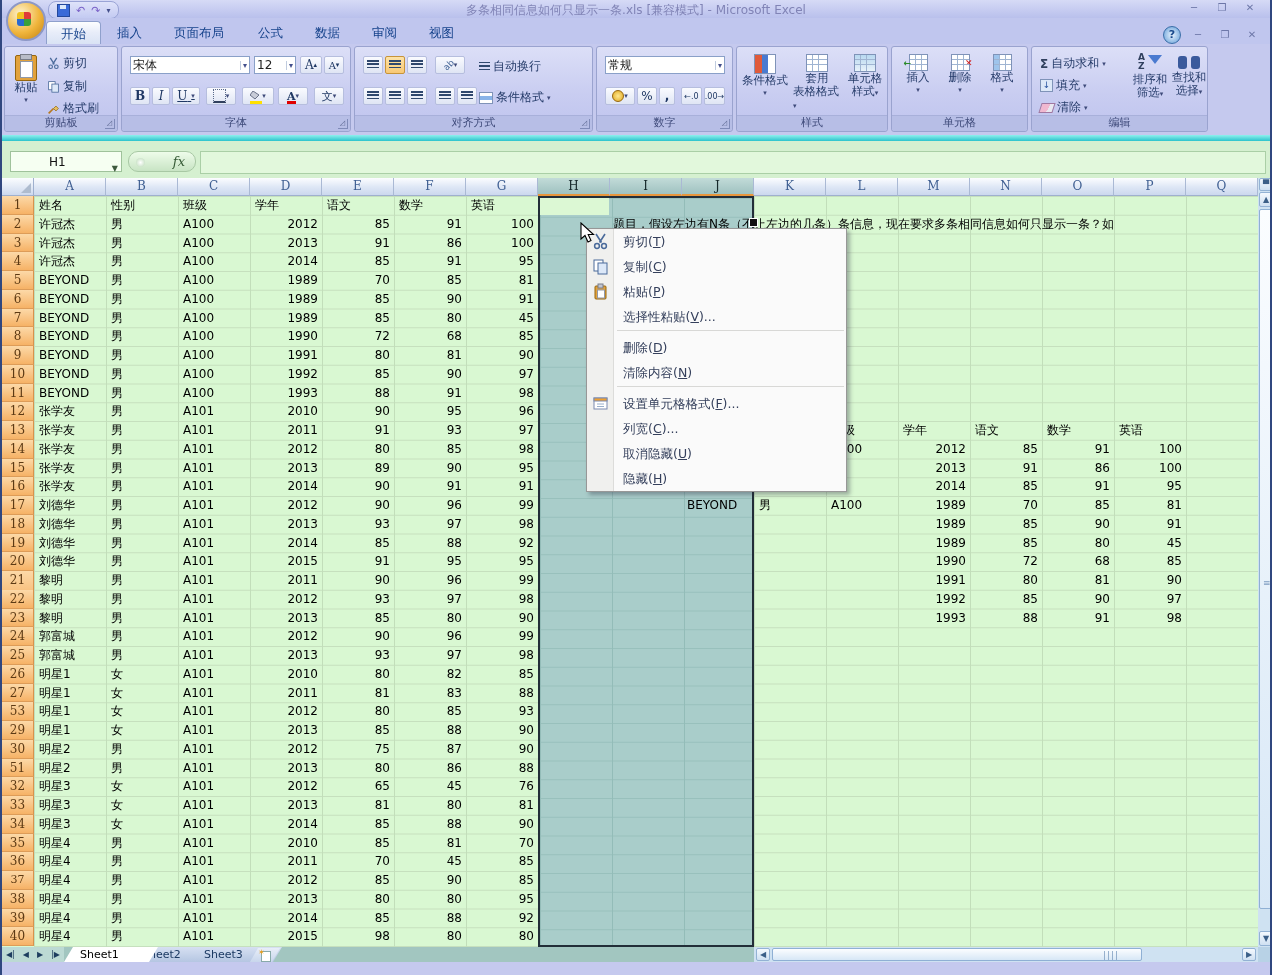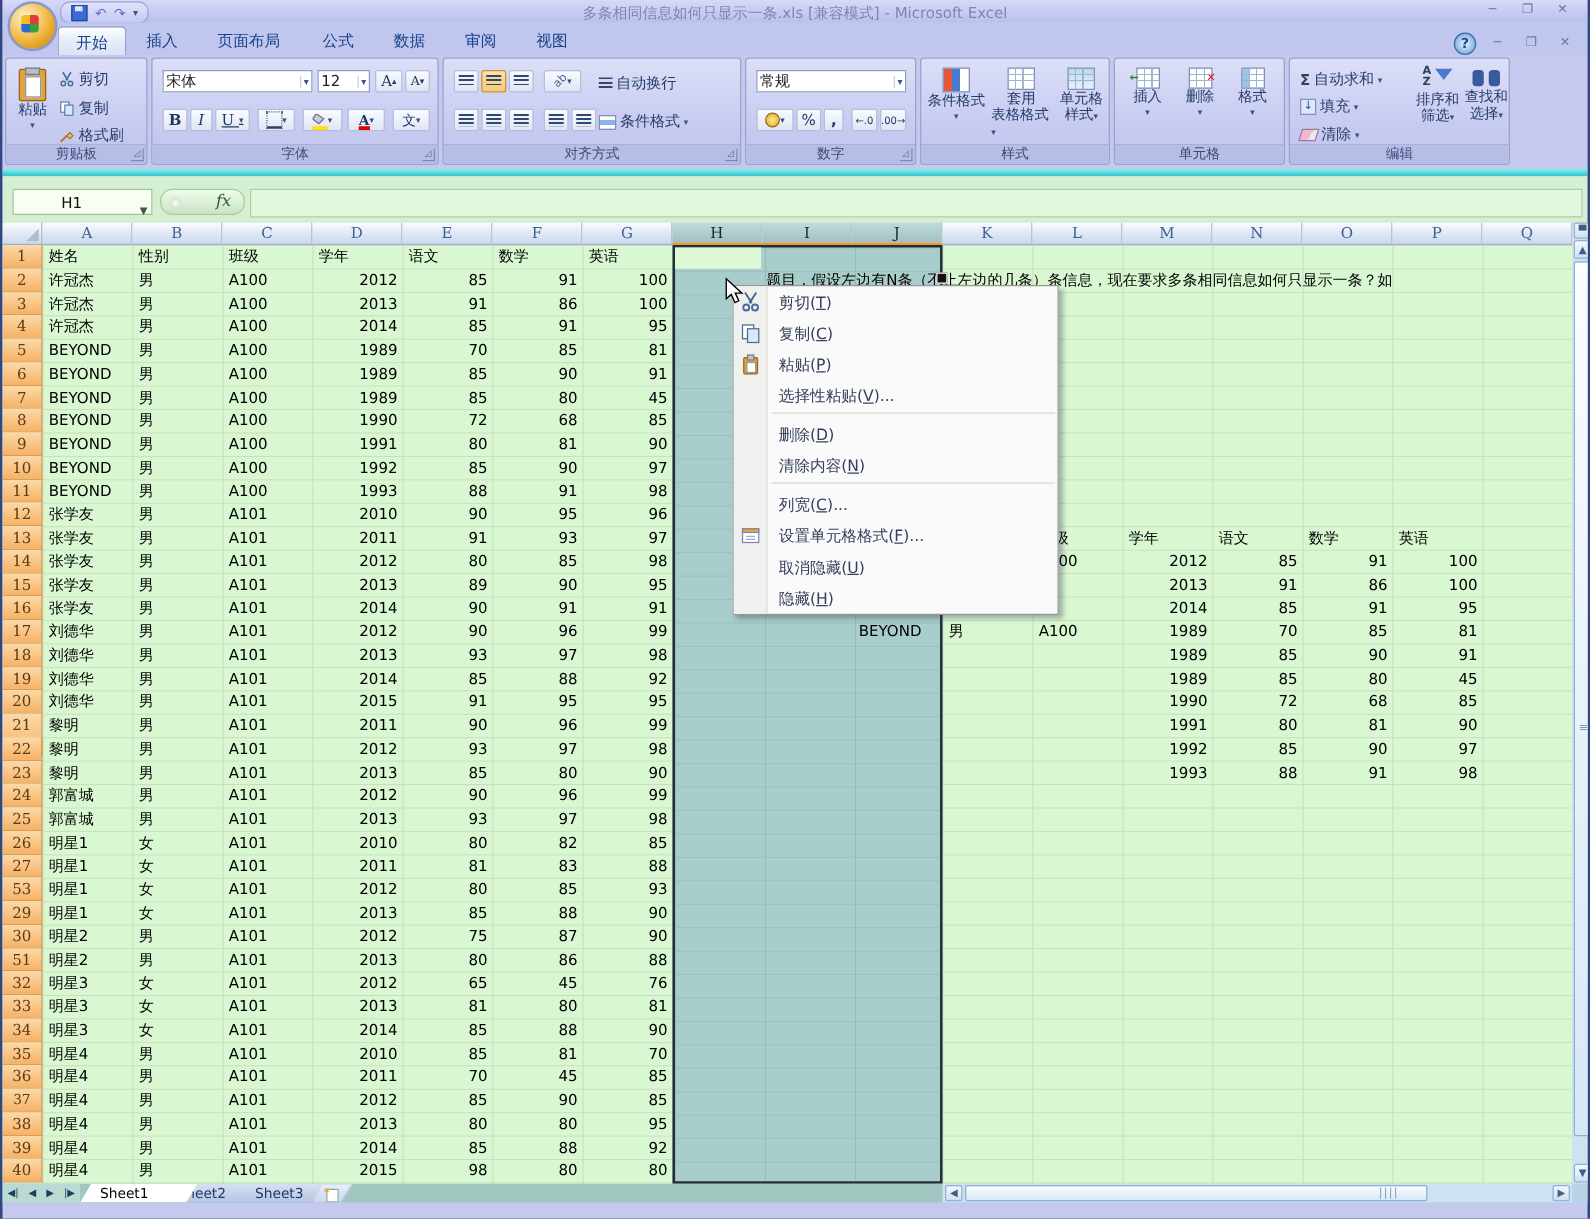--- a/index.html
+++ b/index.html
@@ -852,26 +852,26 @@
       <div class="mitem"><svg class="micon" viewBox="0 0 17 17">
           <rect x="3" y="3" width="11" height="13" rx="1" fill="#e2a23c" stroke="#96660e"></rect>
           <rect x="6" y="1" width="5" height="4" fill="#c0c4d0" stroke="#787c88"></rect>
           <rect x="5.5" y="7" width="7" height="8" fill="#fff" stroke="#9098a8"></rect>
         </svg><span>粘贴(</span><u>P</u><span>)</span></div>
       <div class="mitem"><span>选择性粘贴(</span><u>V</u><span>)...</span></div>
       <div class="msep"></div>
       <div class="mitem"><span>删除(</span><u>D</u><span>)</span></div>
       <div class="mitem"><span>清除内容(</span><u>N</u><span>)</span></div>
       <div class="msep"></div>
-      <div class="mitem"><span>列宽(</span><u>C</u><span>)...</span></div>
       <div class="mitem"><svg class="micon" viewBox="0 0 17 17">
           <rect x="2" y="3" width="13" height="11" fill="#fff" stroke="#7a8ab0"></rect>
           <rect x="2" y="3" width="13" height="3" fill="#f0a030" stroke="#7a8ab0"></rect>
           <path d="M5 9 h7 M5 11.5 h7" stroke="#9ab0cc"></path>
         </svg><span>设置单元格格式(</span><u>F</u><span>)...</span></div>
+      <div class="mitem"><span>列宽(</span><u>C</u><span>)...</span></div>
       <div class="mitem"><span>取消隐藏(</span><u>U</u><span>)</span></div>
       <div class="mitem"><span>隐藏(</span><u>H</u><span>)</span></div>
     </div>
 
 <svg id="cursor" width="16" height="22" viewBox="0 0 16 22">
   <path d="M1 1 L1 17 L5 13.5 L8 20 L11 18.6 L8.2 12.5 L13.5 12.5 Z" fill="#fff" stroke="#000" stroke-width="1.1"></path>
 </svg>
 
 </div>
 

